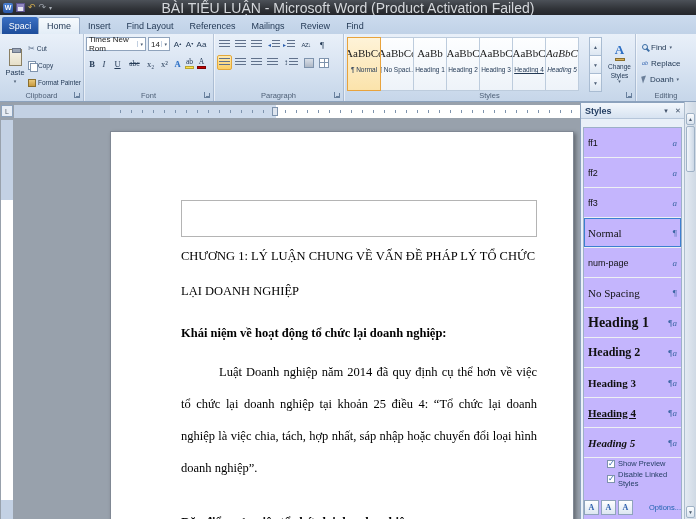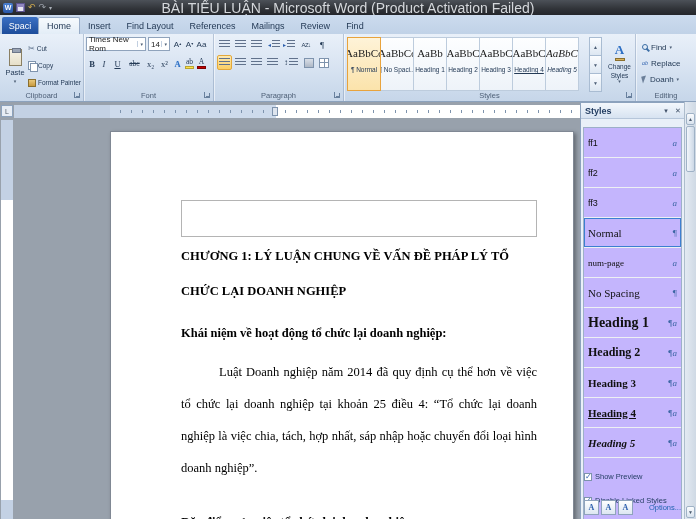--- a/index.html
+++ b/index.html
@@ -140,50 +140,50 @@
     background:repeating-linear-gradient(90deg,transparent 0 10px,#7e93ad 10px 11px); }
   .hr-active { position:absolute; left:166px; width:358px; top:0; bottom:0; background:#fff; }
   .ind-m { position:absolute; top:2px; width:6px; height:9px; background:#dde4ee; border:1px solid #7e93ad; z-index:3; }
   .im-l{left:162px}
   .vruler { position:absolute; top:18px; left:1px; width:12px; bottom:0; background:#c3d1e4; }
   .vr-active { position:absolute; left:0; right:0; top:80px; height:300px; background:#fff; }
   .page { position:absolute; left:110px; top:29px; width:464px; height:600px; background:#fff;
     border:1px solid #808894; box-shadow:2px 2px 4px rgba(0,0,0,.35); }
   .tb-box { position:absolute; left:70px; right:36px; top:68px; height:37px; border:1px solid #b4b4b4; }
   .content { position:absolute; left:70px; right:36px; top:107px; font-family:"Liberation Serif",serif; color:#000; }
-  .doc-heading { font-size:12.5px; line-height:35px; font-weight:700; }
+  .doc-heading { font-size:12.5px; line-height:35px; font-weight:400; }
   .doc-sub { font-size:12.5px; font-weight:bold; line-height:33px; margin-top:8px; }
   .doc-body { font-size:12.5px; line-height:32px; text-align:justify; text-indent:38px; margin-top:6px; }
   .doc-sub2 { font-size:12.5px; font-weight:bold; line-height:33px; margin-top:22px; }
 
   
   .spanel { position:absolute; top:102px; right:12px; width:104px; bottom:0; background:#e9f0f8;
     border-left:1px solid #8ca2bd; border-top:1px solid #8ca2bd; }
   .sp-header { height:16px; display:flex; align-items:center; background:linear-gradient(#f3f7fc,#d7e3f1);
     border-bottom:1px solid #b6c6da; }
   .sp-title { font-size:9px; font-weight:bold; color:#1f3a5f; margin-left:4px; flex:1; }
   .sp-hbtn { width:12px; height:12px; display:flex; align-items:center; justify-content:center;
     font-size:7px; color:#42526a; }
   .sp-list { position:absolute; top:24px; left:2px; right:2px; height:408px; background:#c4b5fd;
     border:1px solid #9db0c8; overflow:hidden; }
   .sp-item { height:30px; display:flex; align-items:center; padding:0 4px; border-bottom:1px solid #edf0f4; }
   .sp-item .nm { flex:1; white-space:nowrap; overflow:hidden; color:#111; }
   .sp-sym { font-size:9px; color:#3c66a4; font-family:"Liberation Serif",serif; font-style:italic; }
   .sp-ff .nm { font-size:9px; }
   .sp-normal .nm,.sp-nospace .nm { font-family:"Liberation Serif",serif; font-size:11px; }
-  .sp-num .nm { font-size:9px;font-family:Liberation Serif, serif; }
+  .sp-num .nm { font-size:9px; }
   .sp-h .nm { font-family:"Liberation Serif",serif; font-weight:bold; }
   .sp-h1 .nm { font-size:14px; }
   .sp-h2 .nm { font-size:12px; }
   .sp-h3 .nm,.sp-h4 .nm,.sp-h5 .nm { font-size:11px; }
   .sp-h4 .nm { text-decoration:underline; }
   .sp-h5 .nm { font-style:italic; }
   .sp-item.selected { box-shadow:inset 0 0 0 1px #3c7fd1; }
   .sp-foot { position:absolute; top:354px; left:3px; right:3px; }
-  .chk-row { display:flex; align-items:center; font-size:7.5px; color:#1f3a5f; margin-top:15px; gap:3px; }
+  .chk-row { display:flex; align-items:center; font-size:7.5px; color:#1f3a5f; margin-top:2px; gap:3px;padding-left:23px; }
   .chk { width:8px; height:8px; background:#fff; border:1px solid #7e93ad; position:relative; flex:none; }
   .chk.on::after { content:"✓"; position:absolute; top:-2px; left:0; font-size:8px; color:#2d5fae; }
   .sp-btns { position:absolute; bottom:4px; left:3px; display:flex; gap:2px; }
   .spb { width:15px; height:15px; border:1px solid #8fa3bc; background:linear-gradient(#fdfeff,#dde7f2);
     font-size:8px; display:flex; align-items:center; justify-content:center; color:#2d5fae;
     font-family:"Liberation Serif",serif; font-weight:bold; }
   .sp-options { position:absolute; bottom:7px; right:3px; font-size:7.5px; color:#1f62b0; }
 
   
   .spscroll { position:absolute; top:102px; right:0; width:12px; bottom:0;

